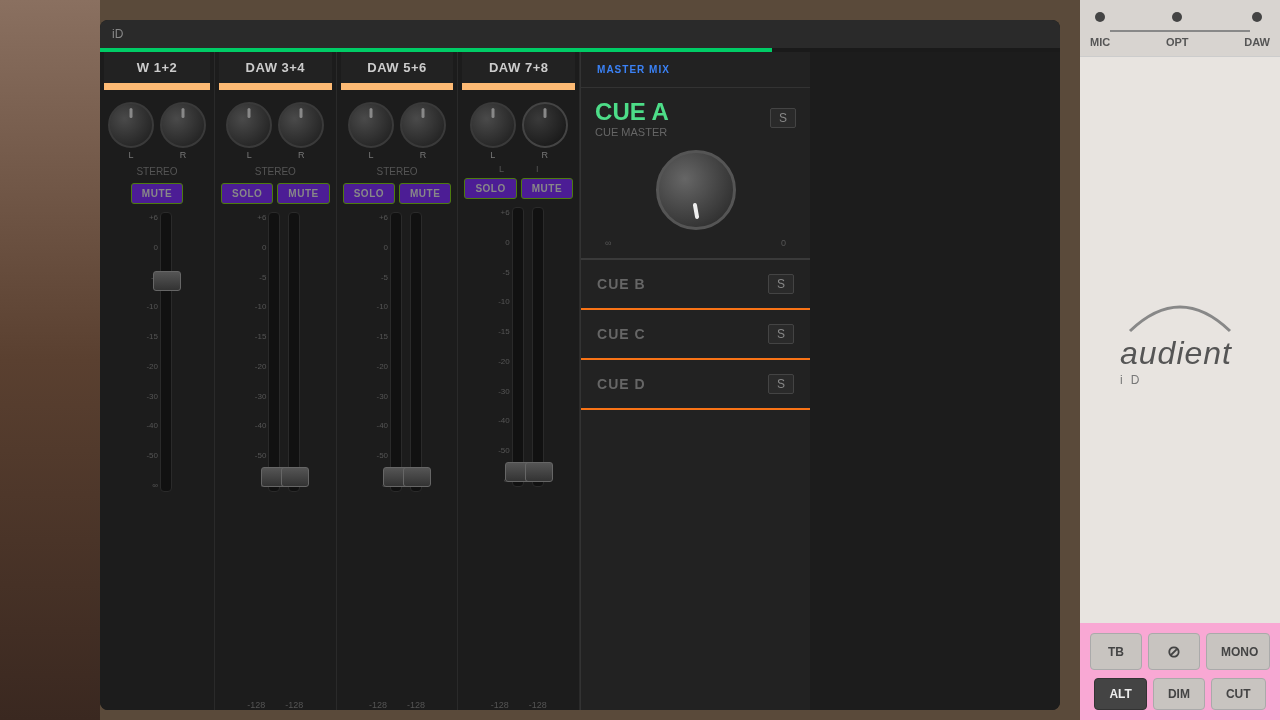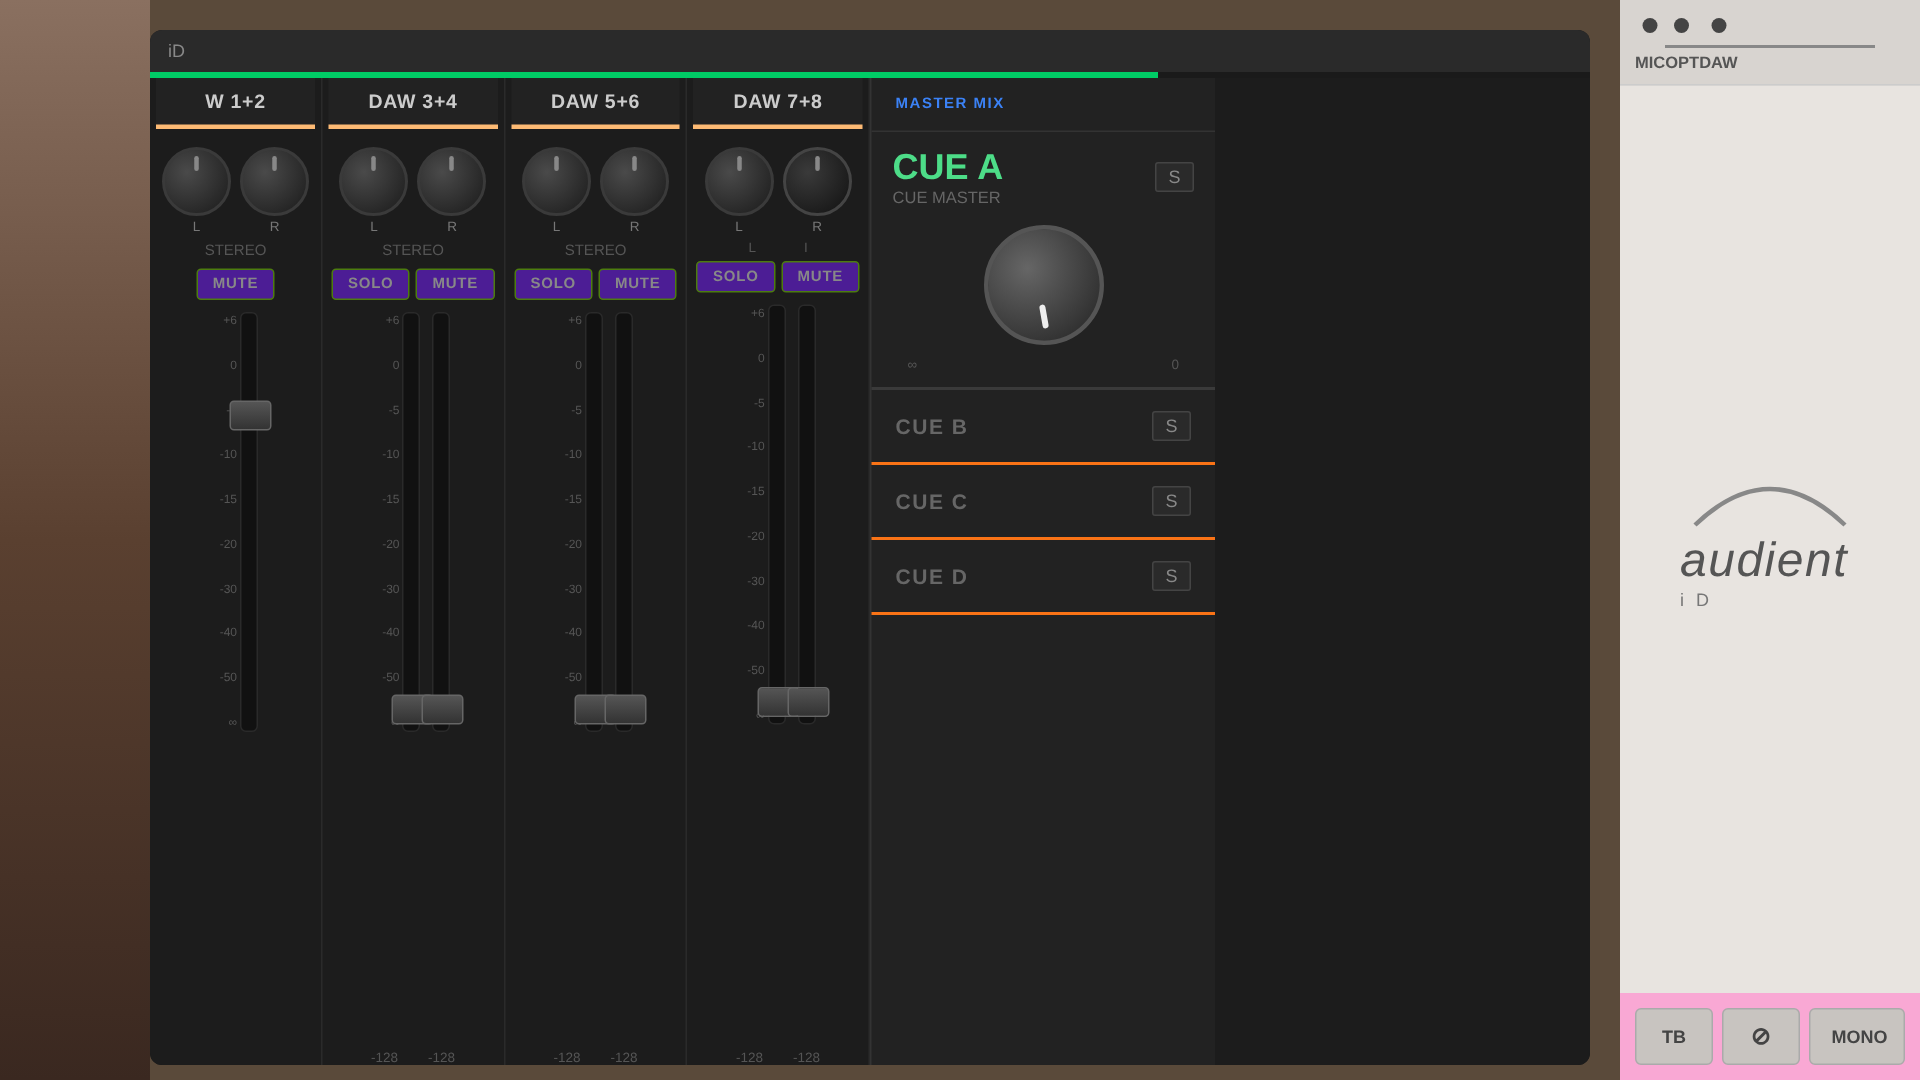--- a/index.html
+++ b/index.html
@@ -70,21 +70,21 @@
     }
 
     .channel-header {
       width: 100%;
       padding: 8px 4px;
       text-align: center;
       color: #ccc;
       font-size: 13px;
       font-weight: bold;
       letter-spacing: 0.5px;
-      border-bottom: 3px solid #fdba74;
+      border-bottom: 7px solid #fdba74;
       background: #222;
     }
 
     .channel-knobs {
       display: flex;
       gap: 6px;
       padding: 12px 4px 4px;
       align-items: center;
     }
 
@@ -319,21 +319,21 @@
       flex-direction: column;
       align-items: center;
       padding: 0;
     }
 
     
     .source-selector {
       width: 100%;
       padding: 12px 10px 8px;
       display: flex;
-      justify-content: flex-start;
+      justify-content: space-between;
       align-items: center;
       background: #d8d4d0;
       border-bottom: 1px solid #ccc;
       position: relative;
     }
 
     .source-item {
       display: flex;
       flex-direction: column;
       align-items: center;
@@ -705,17 +705,22 @@
       <div style="font-size:12px; color:#777; letter-spacing:8px; margin-top:4px;">iD</div>
     </div>
   </div>
 
   <div class="bottom-buttons">
     <div class="btn-row">
       <button class="ctrl-btn">TB</button>
       <button class="ctrl-btn phase">⊘</button>
       <button class="ctrl-btn">MONO</button>
     </div>
+    <div class="btn-row">
+      <button class="ctrl-btn active">ALT</button>
+      <button class="ctrl-btn">DIM</button>
+      <button class="ctrl-btn">CUT</button>
+    </div>
   </div>
 </div>
 
 <div style="position:fixed; top:0; left:0; width:100px; height:720px; background: linear-gradient(180deg, #8a7060 0%, #5a4030 50%, #3a2820 100%);"></div>
 <div style="position:fixed; top:0; right:0; width:200px; height:0;"></div>
 
 </body></html>

